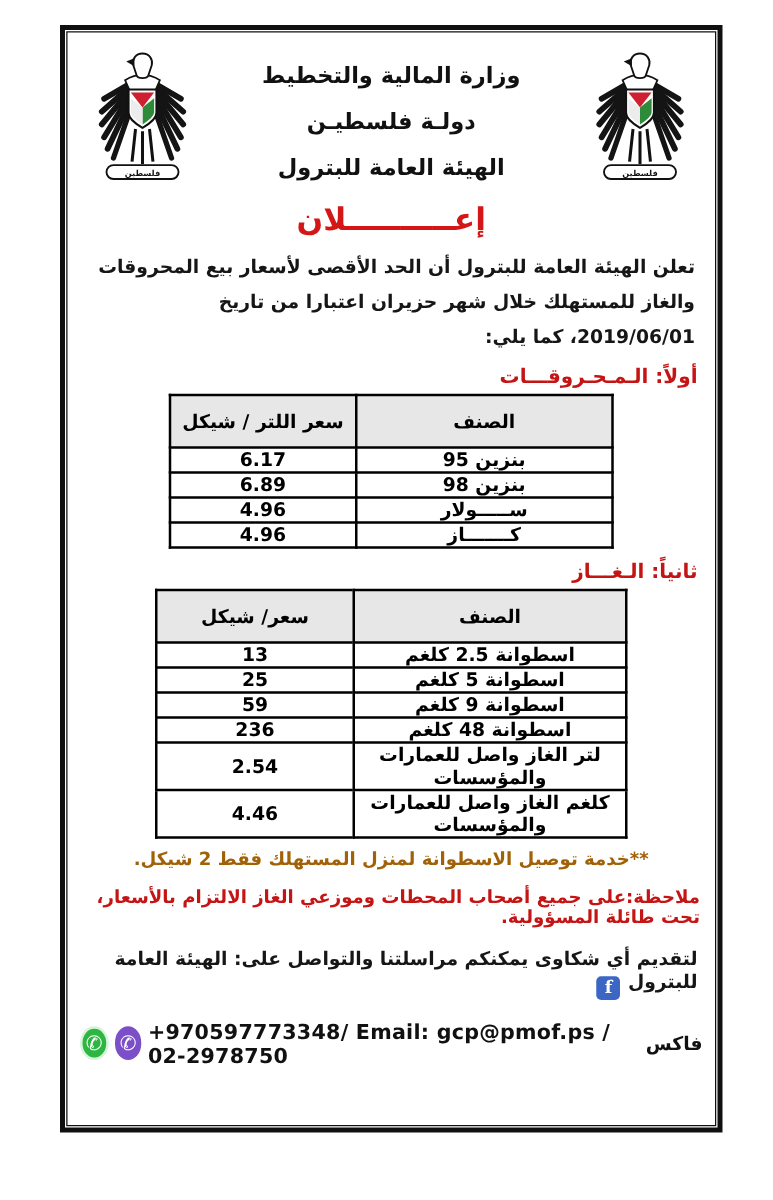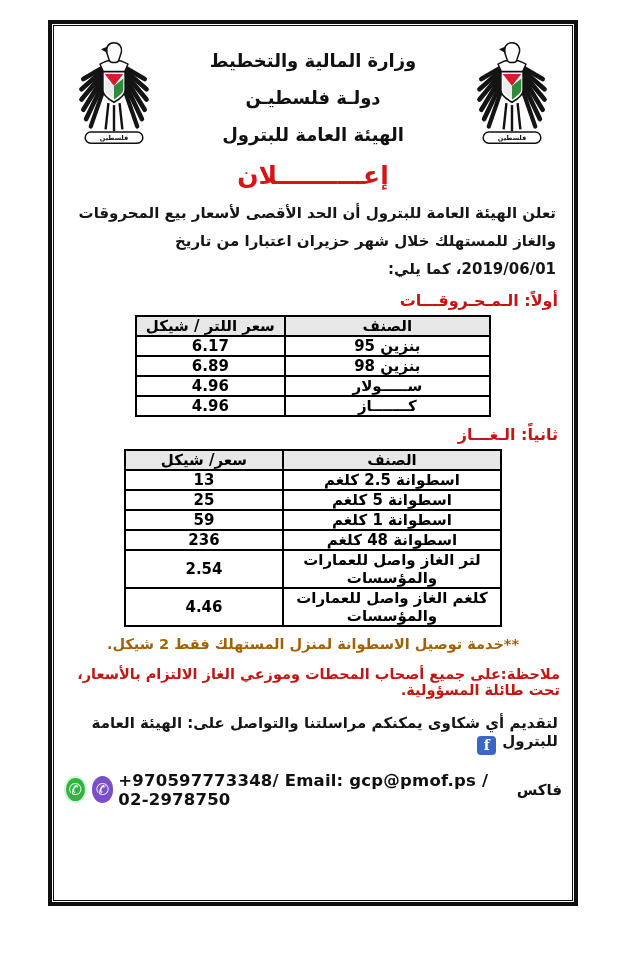--- a/index.html
+++ b/index.html
@@ -26,21 +26,21 @@
 
   .sec-heading { color:#c41414; font-weight:bold; font-size:16px;
                  padding:8px 4px 5px; }
 
   table { border-collapse:collapse; margin:0 auto; direction:rtl;
           table-layout:fixed; }
   .t-fuel { width:356px; }
   .t-gas  { width:378px; }
   th, td { border:2px solid #000; text-align:center; font-weight:bold;
            color:#000; }
-  th { background:#e7e7e7; height:20px; font-size:15px; }
+  th { background:#e7e7e7; height:42px; font-size:15px; }
   td { height:16px; font-size:15px; }
   .col-type { width:58%; }
   .col-price{ width:42%; }
 
   .note-delivery { color:#a16207; font-weight:bold; font-size:14.5px;
                    text-align:center; margin:9px 0 2px; }
   .note-warning  { color:#c41414; font-weight:bold; font-size:14.5px;
                    text-align:right; margin:14px 0 2px; padding:0 2px; }
 
   .complaints { text-align:right; font-weight:bold; font-size:15px;
@@ -188,21 +188,21 @@
       </tr>
       <tr>
         <td>اسطوانة 2.5 كلغم</td>
         <td>13</td>
       </tr>
       <tr>
         <td>اسطوانة 5 كلغم</td>
         <td>25</td>
       </tr>
       <tr>
-        <td>اسطوانة 1 كلغم</td>
+        <td>اسطوانة 9 كلغم</td>
         <td>59</td>
       </tr>
       <tr>
         <td>اسطوانة 48 كلغم</td>
         <td>236</td>
       </tr>
       <tr>
         <td>لتر الغاز واصل للعمارات والمؤسسات</td>
         <td>2.54</td>
       </tr>

